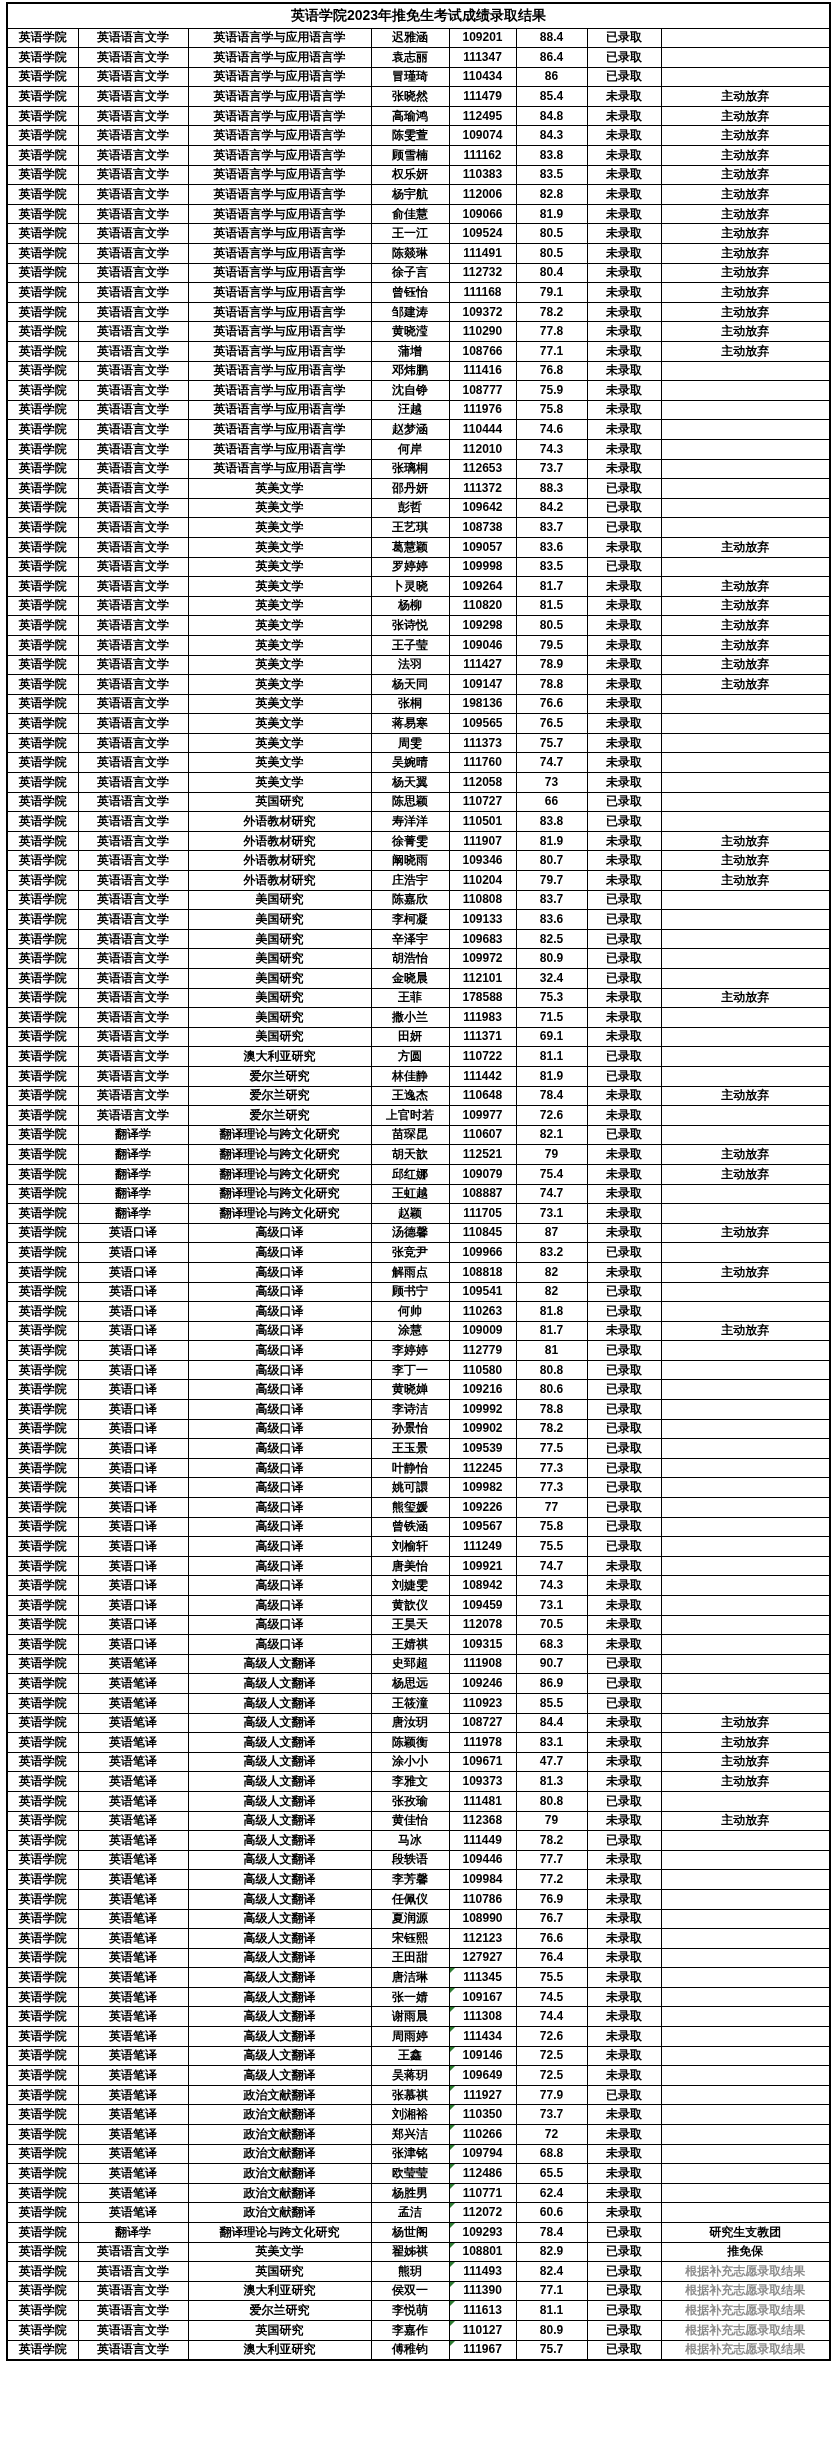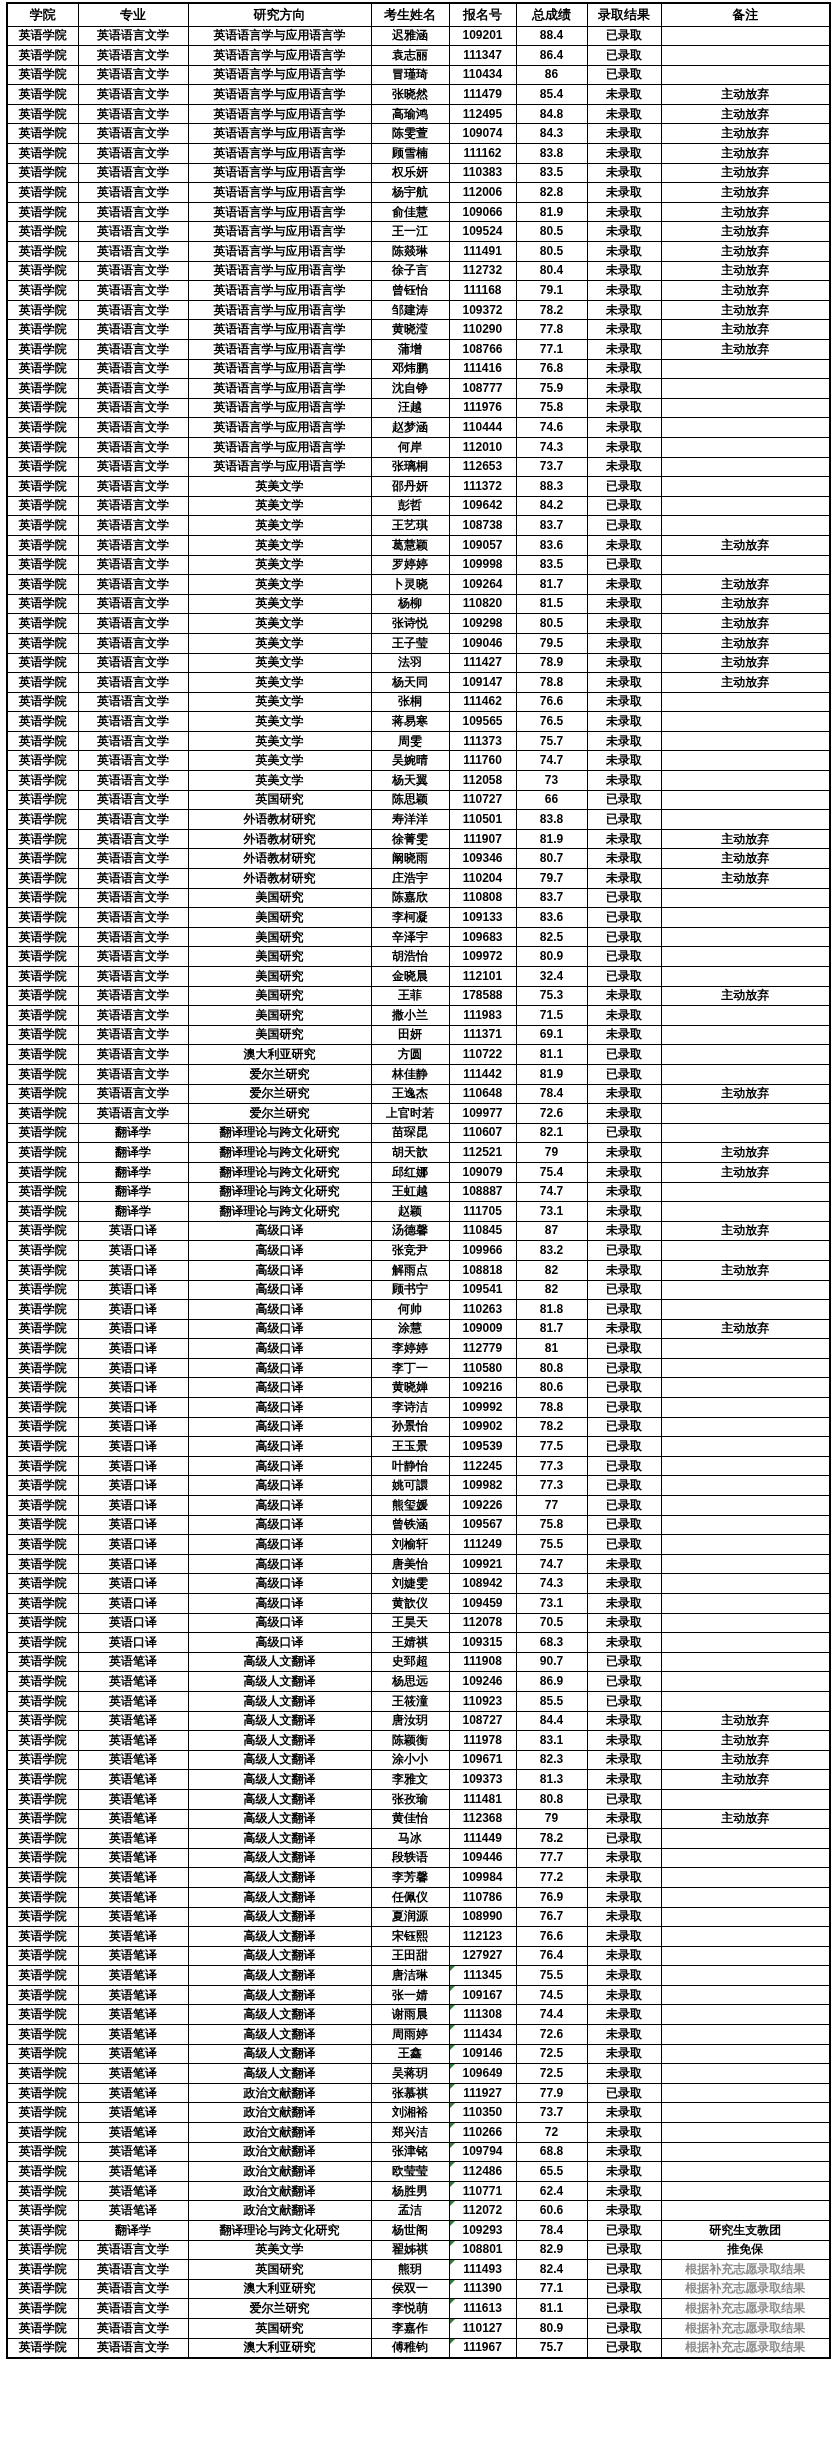--- a/index.html
+++ b/index.html
@@ -45,29 +45,22 @@
       <col style="width:110px">
       <col style="width:183px">
       <col style="width:78px">
     <col style="width:67px">
       <col style="width:71px">
       <col style="width:74px">
       <col style="width:169px">
   </colgroup>
   <thead>
     <tr>
-        <th>学院</th>
-        <th>专业</th>
-        <th>研究方向</th>
-        <th>考生姓名</th>
-        <th>报名号</th>
-        <th>总成绩</th>
-        <th>录取结果</th>
-        <th>备注</th>
-      </tr>
+      <td class="title-cell" colspan="8">英语学院2023年推免生考试成绩录取结果</td>
+    </tr>
   </thead>
   <tbody>
       <tr>
         <td>英语学院</td>
         <td>英语语言文学</td>
         <td>英语语言学与应用语言学</td>
         <td>迟雅涵</td>
         <td>109201</td>
         <td>88.4</td>
         <td>已录取</td>
@@ -401,21 +394,21 @@
         <td>109147</td>
         <td>78.8</td>
         <td>未录取</td>
         <td class="remark-cell">主动放弃</td>
       </tr>
       <tr>
         <td>英语学院</td>
         <td>英语语言文学</td>
         <td>英美文学</td>
         <td>张桐</td>
-        <td>111462</td>
+        <td>198136</td>
         <td>76.6</td>
         <td>未录取</td>
         <td class="remark-cell"></td>
       </tr>
       <tr>
         <td>英语学院</td>
         <td>英语语言文学</td>
         <td>英美文学</td>
         <td>蒋易寒</td>
         <td>109565</td>
@@ -942,21 +935,21 @@
         <td>83.1</td>
         <td>未录取</td>
         <td class="remark-cell">主动放弃</td>
       </tr>
       <tr>
         <td>英语学院</td>
         <td>英语笔译</td>
         <td>高级人文翻译</td>
         <td>涂小小</td>
         <td>109671</td>
-        <td>82.3</td>
+        <td>47.7</td>
         <td>未录取</td>
         <td class="remark-cell">主动放弃</td>
       </tr>
       <tr>
         <td>英语学院</td>
         <td>英语笔译</td>
         <td>高级人文翻译</td>
         <td>李雅文</td>
         <td>109373</td>
         <td>81.3</td>

